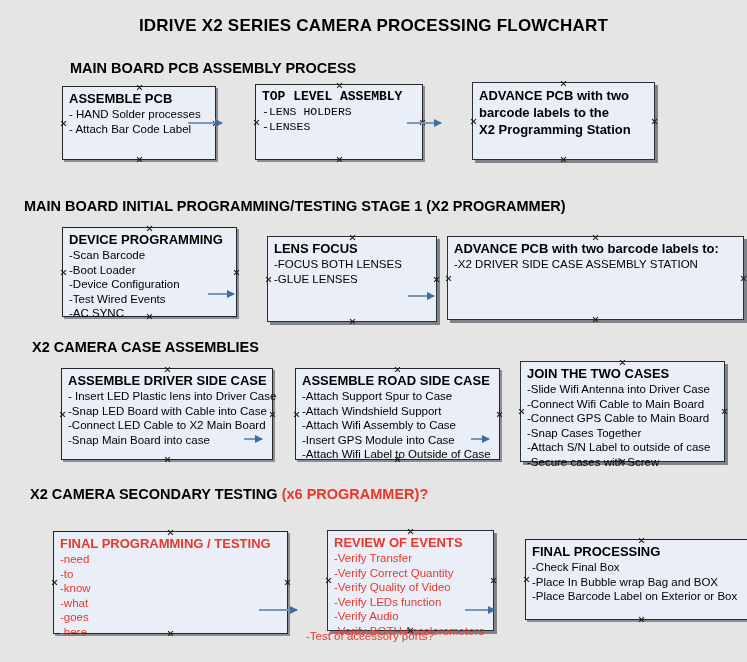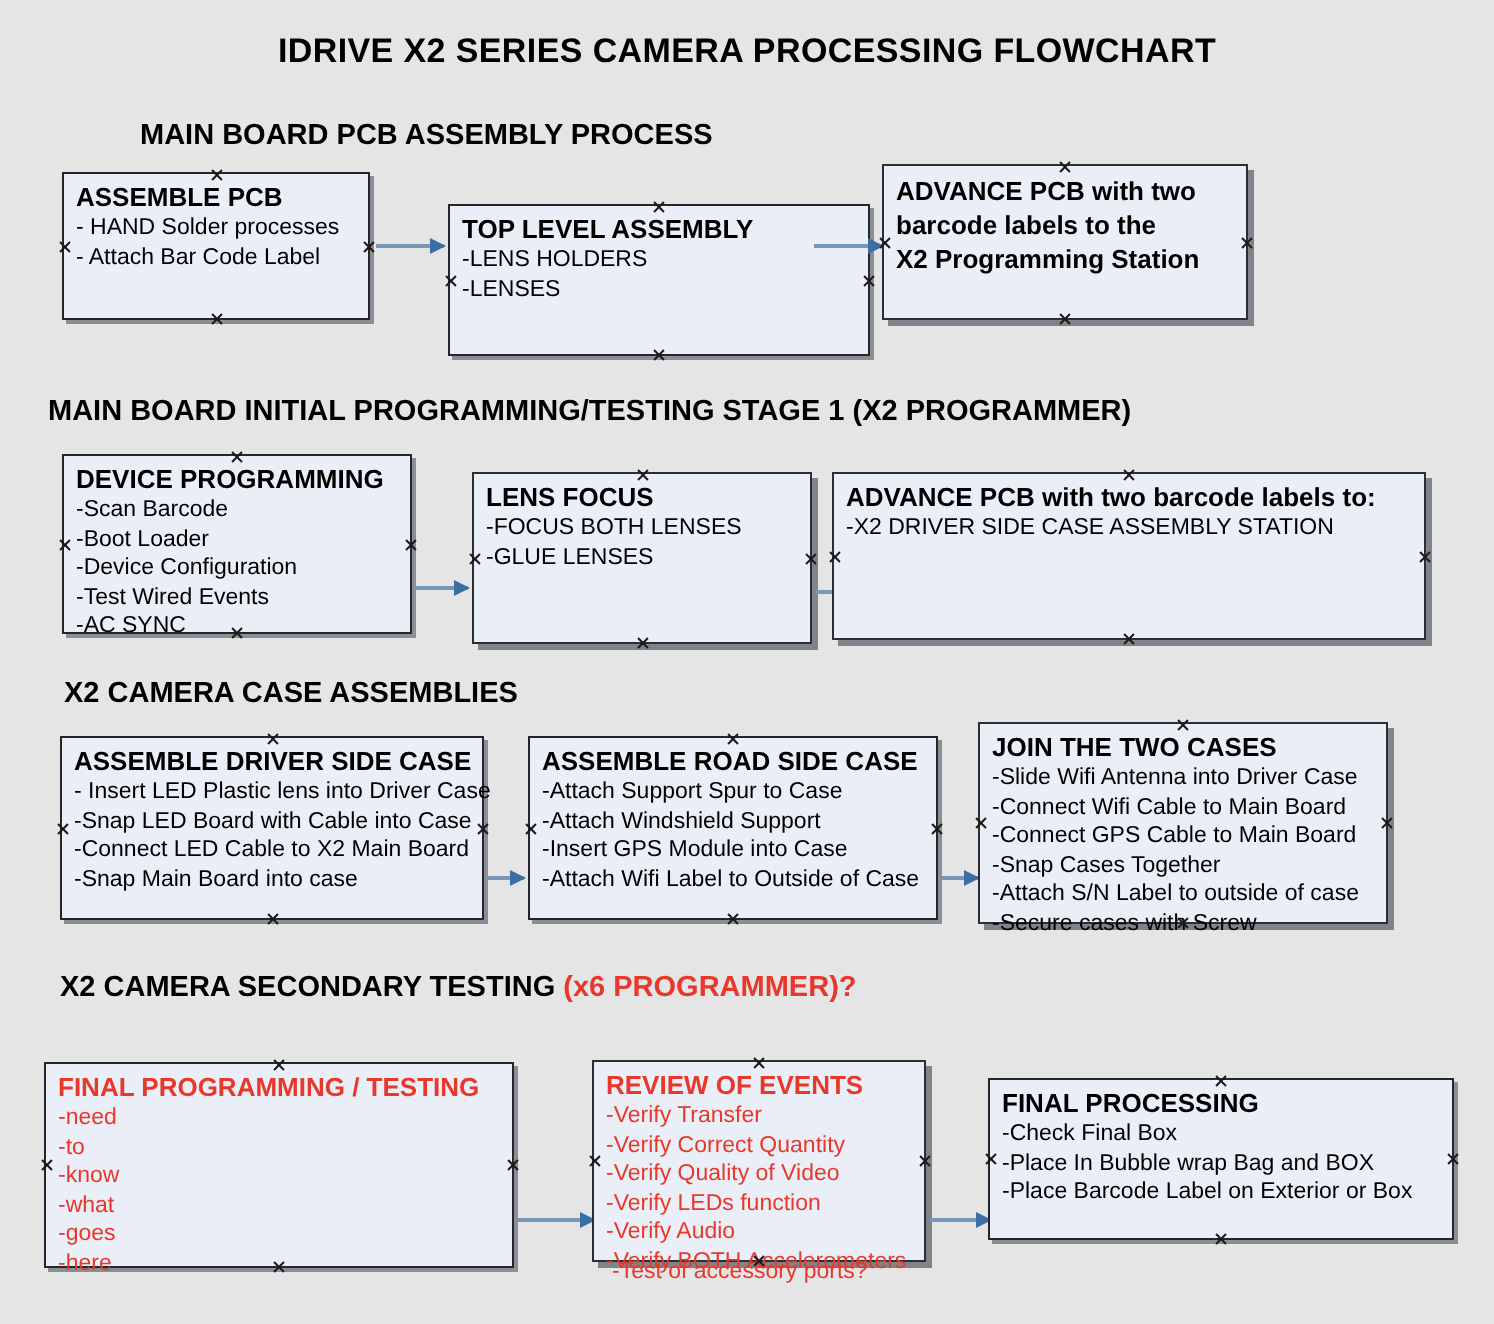--- a/index.html
+++ b/index.html
@@ -41,20 +41,21 @@
     color: #e8382c;
   }
   
   .box {
     position: absolute;
     box-sizing: border-box;
     background: #e9eef7;
     border: 1px solid #23272b;
     box-shadow: 2px 2px 0 0 #8b8f95;
     padding: 4px 5px 4px 6px;
+    margin-left: 31px;
   }
   .box.thickshadow {
     border: 1px solid #2b2f33;
     box-shadow: 3px 3px 0 0 #7f848a;
   }
   .box-title {
     font-size: 13px;
     font-weight: bold;
     line-height: 15px;
     white-space: nowrap;
@@ -132,21 +133,21 @@
     <span class="xmark" style="left:50%; top:0;"></span>
     <span class="xmark" style="left:50%; top:100%;"></span>
     <span class="xmark" style="left:0; top:50%;"></span>
     <span class="xmark" style="left:100%; top:50%;"></span>
   </div>
 
   <div class="conn" style="left:188px; top:122px; width:34px;">
     <span class="arrow"></span>
   </div>
 
-  <div class="box" style="left:224px; top:102px; width:211px; height:76px;">
+  <div class="box" style="left:224px; top:84px; width:168px; height:76px;font-family:Liberation Mono, monospace;">
     <div class="box-title">TOP LEVEL ASSEMBLY</div>
     <div class="box-line">-LENS HOLDERS</div>
     <div class="box-line">-LENSES</div>
     <span class="xmark" style="left:50%; top:0;"></span>
     <span class="xmark" style="left:50%; top:100%;"></span>
     <span class="xmark" style="left:0; top:50%;"></span>
     <span class="xmark" style="left:100%; top:50%;"></span>
   </div>
 
   <div class="conn" style="left:407px; top:122px; width:34px;">
@@ -220,20 +221,21 @@
   </div>
 
   <div class="conn" style="left:244px; top:438px; width:18px;">
     <span class="arrow"></span>
   </div>
 
   <div class="box" style="left:264px; top:368px; width:205px; height:92px;">
     <div class="box-title">ASSEMBLE ROAD SIDE CASE</div>
     <div class="box-line">-Attach Support Spur to Case</div>
     <div class="box-line">-Attach Windshield Support</div>
+    <div class="box-line">-Attach Wifi Assembly to Case</div>
     <div class="box-line">-Insert GPS Module into Case</div>
     <div class="box-line">-Attach Wifi Label to Outside of Case</div>
     <span class="xmark" style="left:50%; top:0;"></span>
     <span class="xmark" style="left:50%; top:100%;"></span>
     <span class="xmark" style="left:0; top:50%;"></span>
     <span class="xmark" style="left:100%; top:50%;"></span>
   </div>
 
   <div class="conn" style="left:471px; top:438px; width:18px;">
     <span class="arrow"></span>

